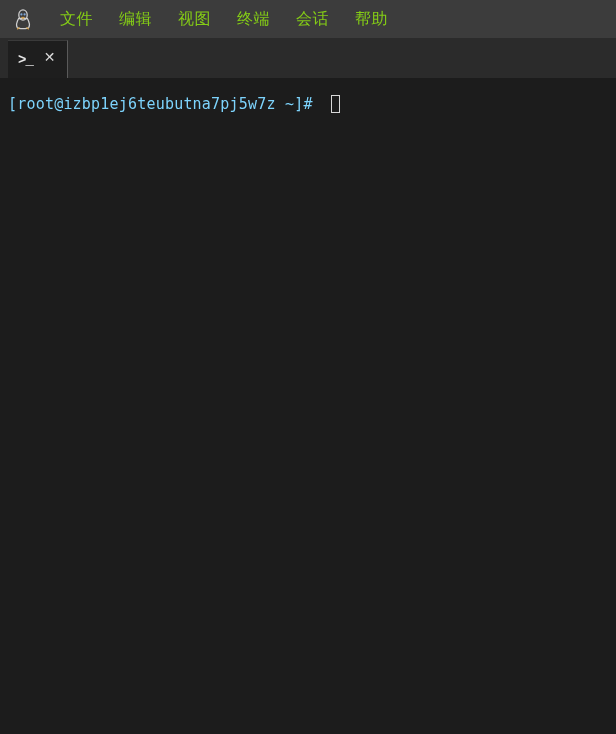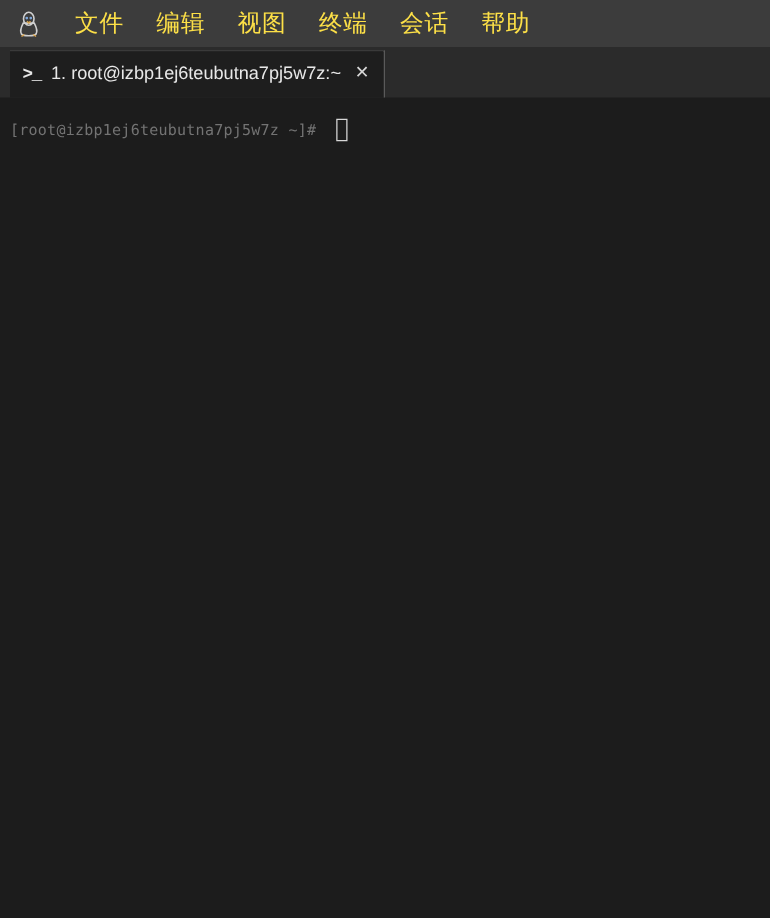--- a/index.html
+++ b/index.html
@@ -32,22 +32,22 @@
     justify-content: center;
     margin-right: 22px;
     flex: 0 0 auto;
   }
   .menu-items {
     display: flex;
     align-items: center;
     gap: 22px;
   }
   .menu-item {
-    color: #fde047;
-    font-size: 19px;
+    color: #84cc16;
+    font-size: 16px;
     line-height: 1;
     letter-spacing: 0.5px;
     padding: 4px 2px;
     cursor: default;
     white-space: nowrap;
   }
 
   
   .tabstrip {
     height: 40px;
@@ -116,22 +116,22 @@
     white-space: pre;
     letter-spacing: 0.2px;
   }
   .prompt-line {
     display: flex;
     align-items: center;
     height: 40px;
   }
   .prompt-text {
     font-family: "DejaVu Sans Mono", "Liberation Mono", monospace;
-    font-size: 12px;
-    color: #737373;
+    font-size: 15px;
+    color: #7dd3fc;
     white-space: pre;
     letter-spacing: 0.2px;
   }
   .cursor {
     display: inline-block;
     width: 9px;
     height: 18px;
     border: 1.5px solid #d8d8d8;
     box-sizing: border-box;
     margin-left: 9px;
@@ -158,21 +158,20 @@
     <div class="menu-item">视图</div>
     <div class="menu-item">终端</div>
     <div class="menu-item">会话</div>
     <div class="menu-item">帮助</div>
   </div>
 </div>
 
 <div class="tabstrip">
   <div class="tab">
     <span class="tab-prompt-icon">&gt;_</span>
-    <span class="tab-label">1. root@izbp1ej6teubutna7pj5w7z:~</span>
     <span class="tab-close">✕</span>
   </div>
 </div>
 
 <div class="terminal">
   <div class="prompt-line">
     <span class="prompt-text">[root@izbp1ej6teubutna7pj5w7z ~]# </span>
     <span class="cursor"></span>
   </div>
 </div>

